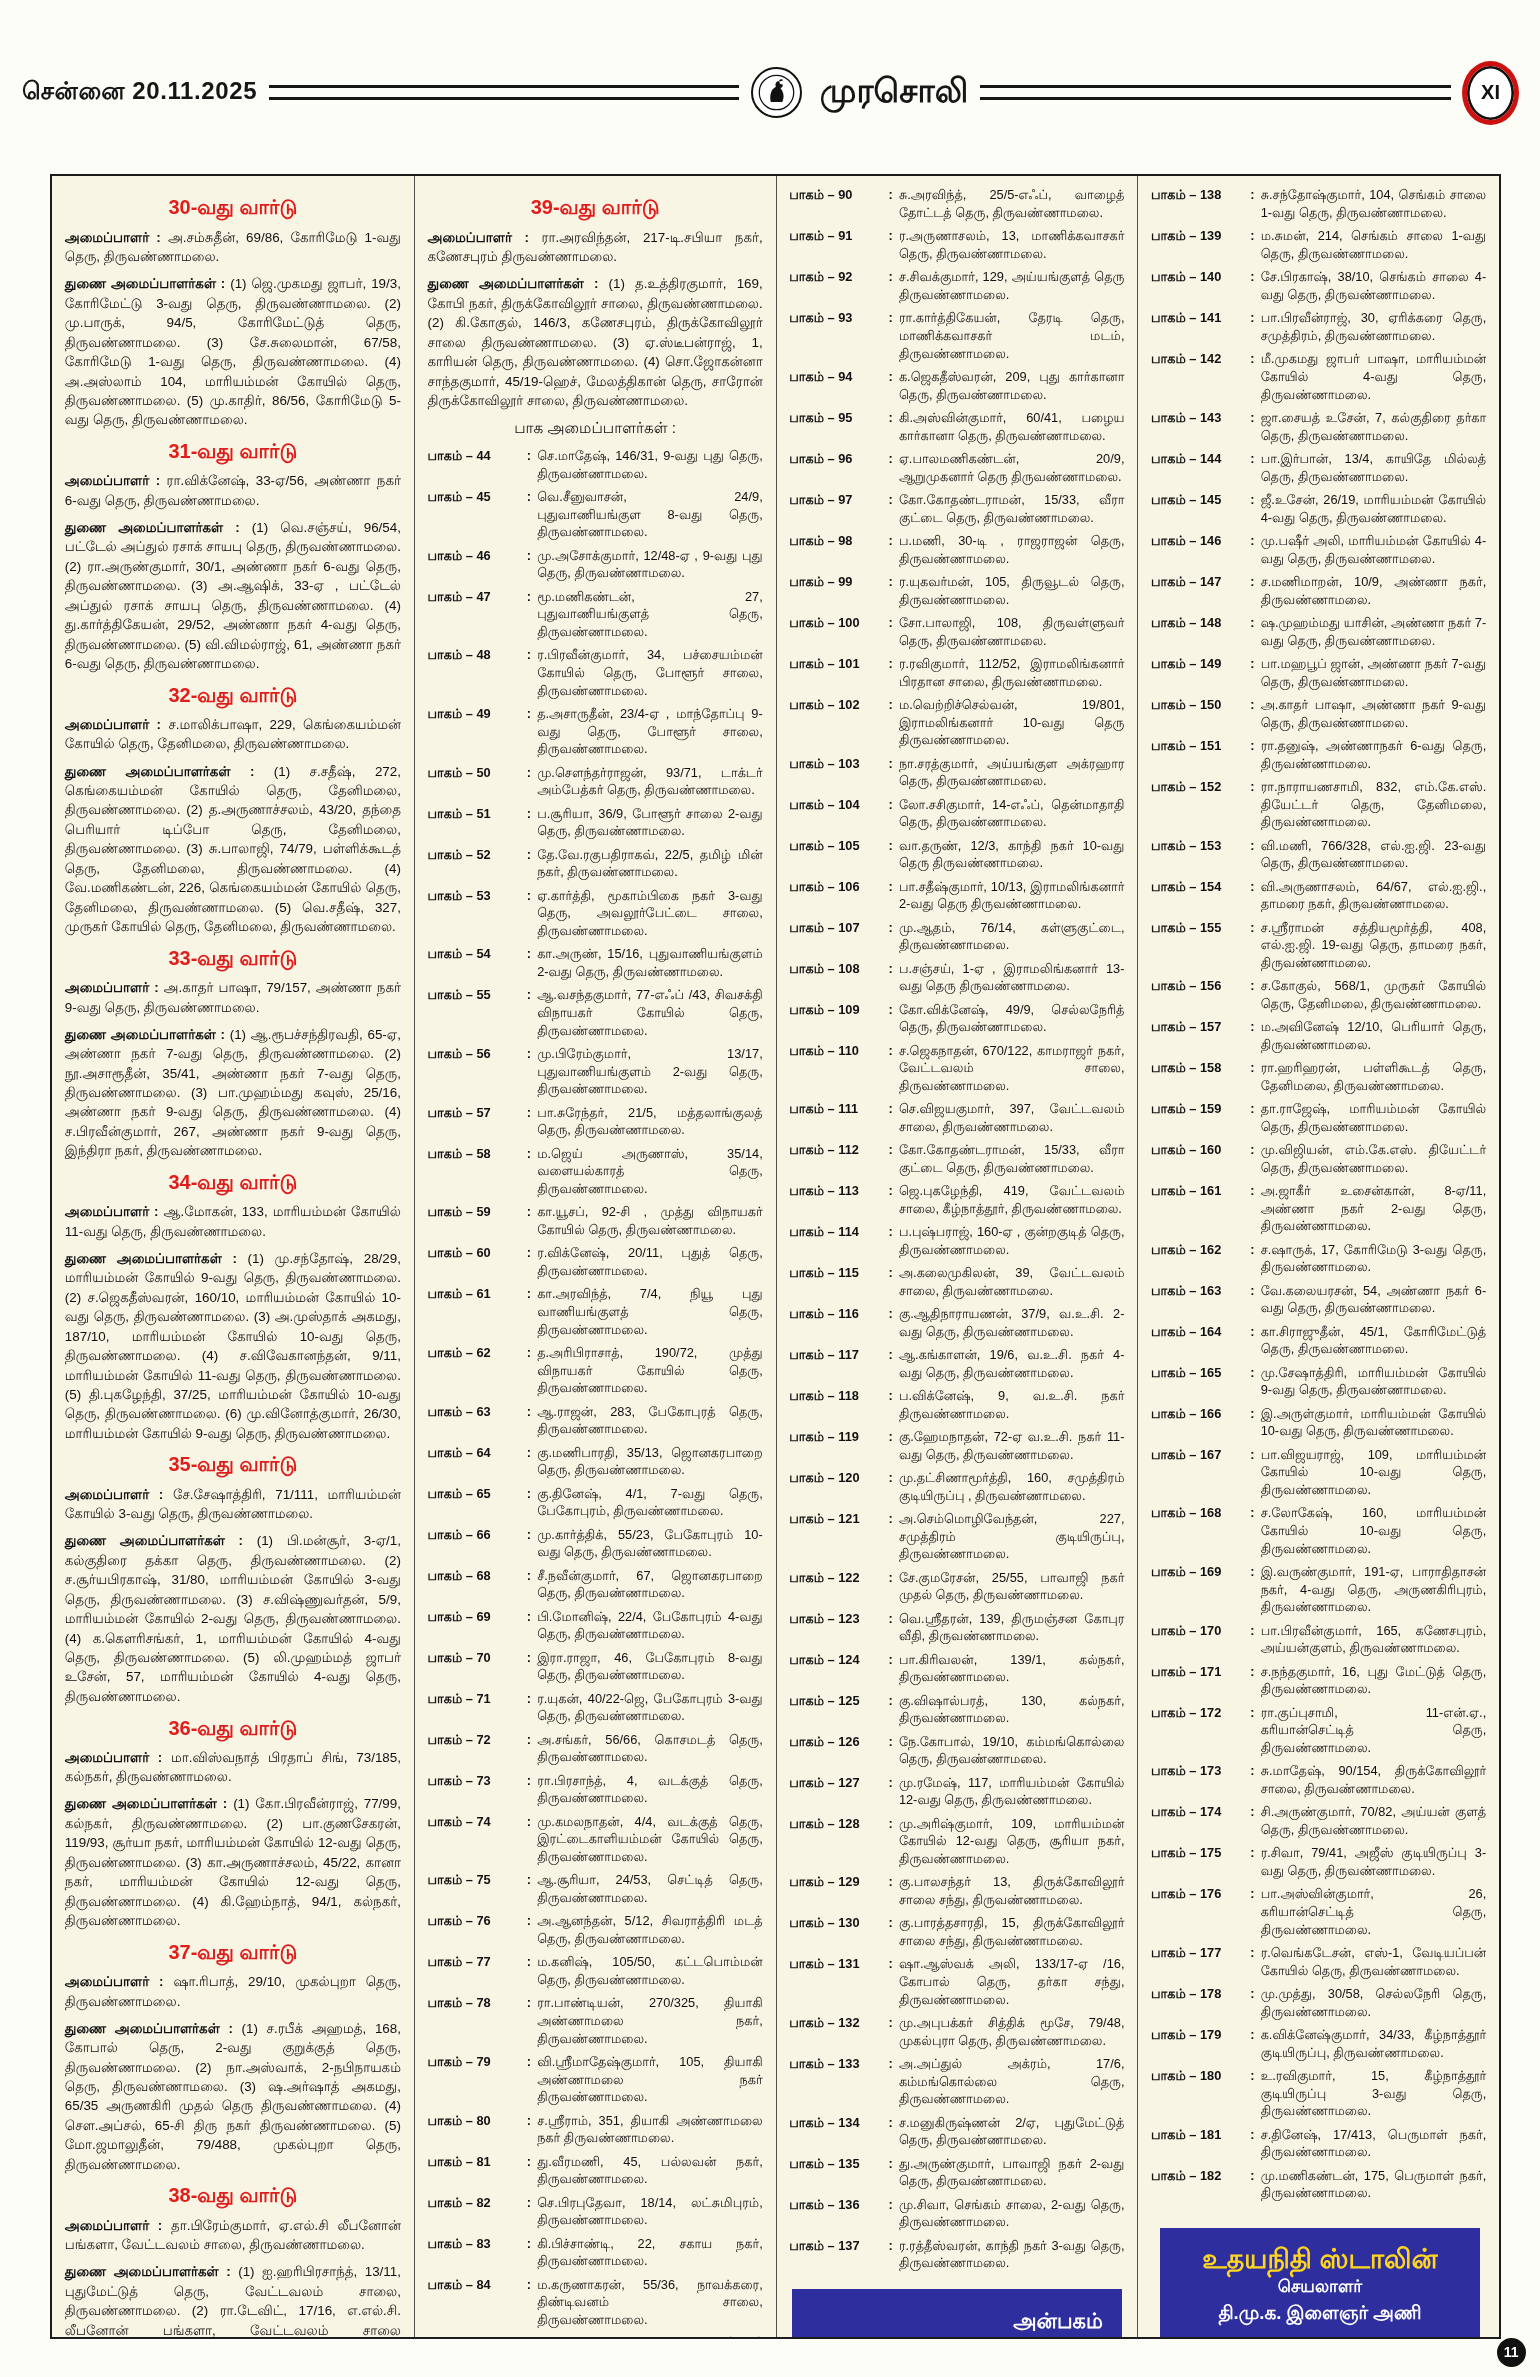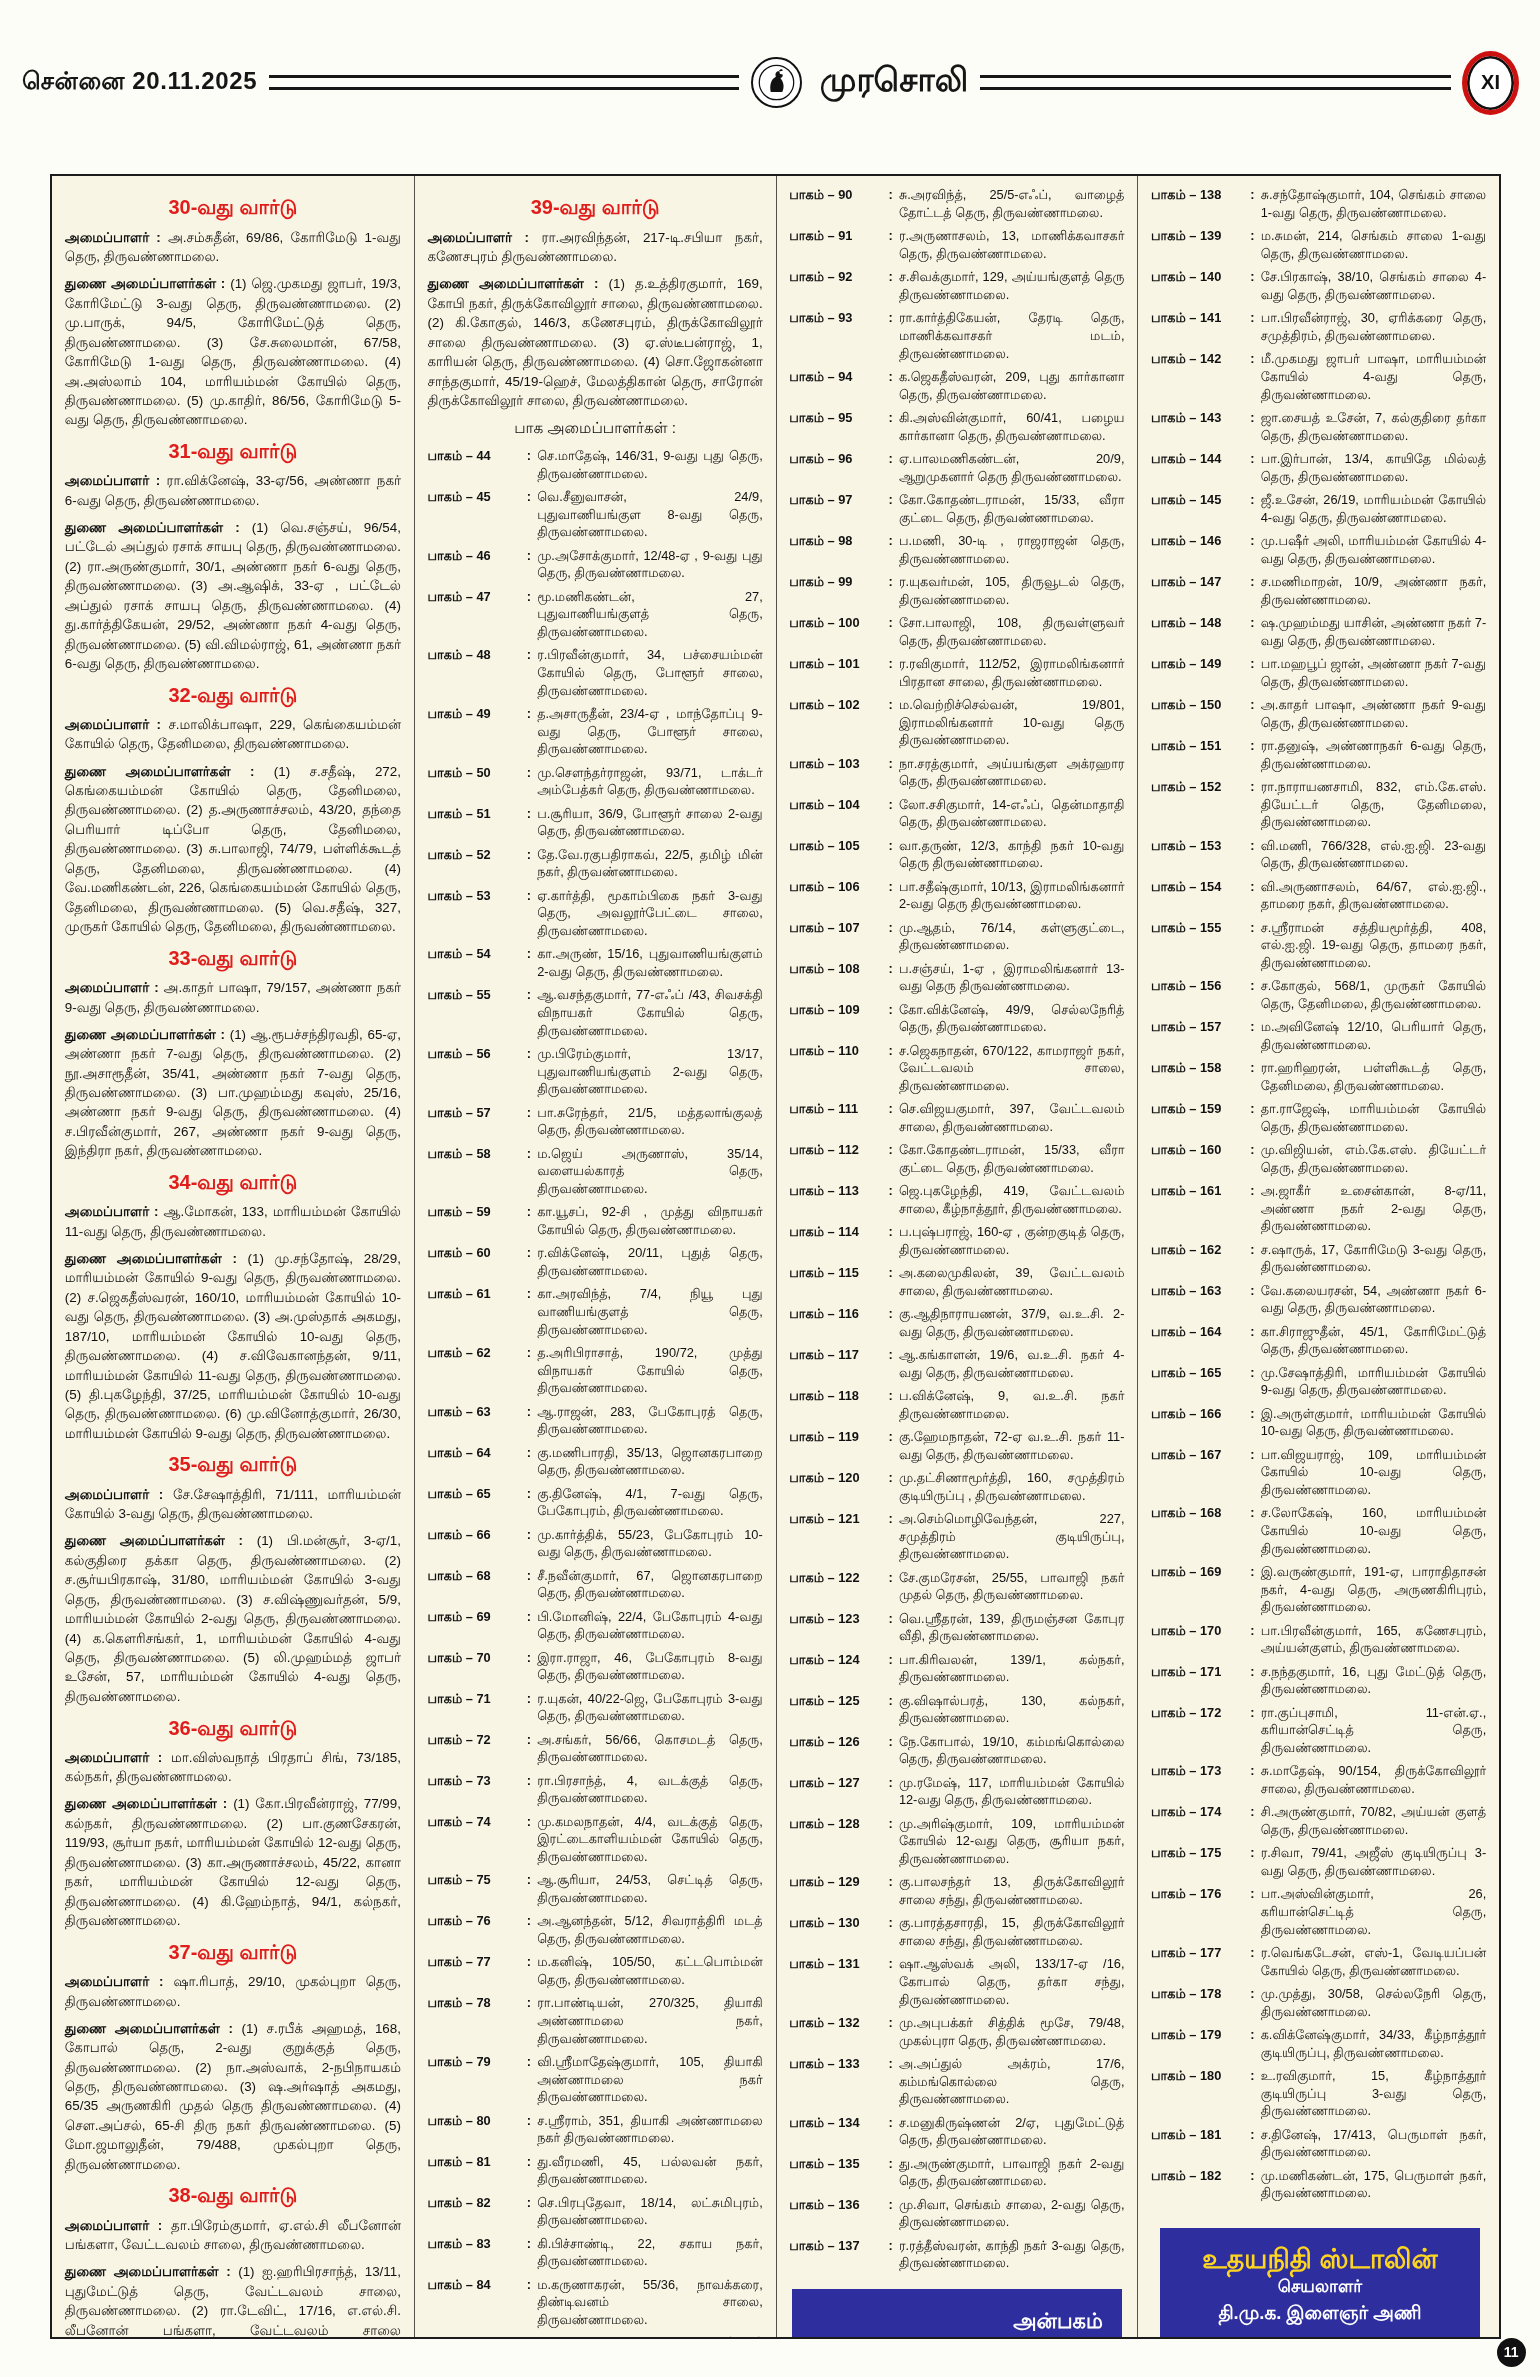--- a/index.html
+++ b/index.html
@@ -3,24 +3,24 @@
 <meta charset="utf-8">
 <style>
   html,body{margin:0;padding:0;}
   body{
     width:1541px;height:2377px;overflow:hidden;position:relative;
     background:#fdfdf8;
     font-family:"Liberation Sans","DejaVu Sans",sans-serif;
     color:#111;
   }
   
-  .header{position:absolute;top:44px;left:0;width:1541px;height:77px;display:flex;align-items:center;padding:0 22px;box-sizing:border-box;}
+  .header{position:absolute;top:54px;left:0;width:1541px;height:77px;display:flex;align-items:center;padding:0 22px;box-sizing:border-box;}
   .hdr-date{font-size:24px;font-weight:bold;color:#161616;white-space:nowrap;letter-spacing:0.6px;}
   .rule{flex:1;height:8.3px;border-top:3.2px solid #161616;border-bottom:3.2px solid #161616;margin:0 11.5px;}
-  .masthead{display:flex;align-items:center;gap:18px;font-family:Liberation Mono, monospace;}
+  .masthead{display:flex;align-items:center;gap:18px;}
   .logo-circle{width:47px;height:47px;border-radius:50%;border:2.6px solid #111;background:#fff;display:flex;align-items:center;justify-content:center;overflow:hidden;}
   .masthead-title{font-size:33px;font-weight:bold;color:#161616;white-space:nowrap;}
   .page-roman{width:47px;height:54px;border-radius:50%;border:5.7px solid #cc1111;box-shadow:inset 0 0 0 2.6px #111;background:#fff;display:flex;align-items:center;justify-content:center;font-size:20px;font-weight:bold;color:#111;}
   
   .sheet{
     position:absolute;top:174px;left:50px;width:1451px;height:2165px;
     background:#f8f5e4;border:2.6px solid #1c1c1c;box-sizing:border-box;
     display:grid;grid-template-columns:1fr 1fr 1fr 1fr;overflow:hidden;
   }
   .col{padding:10.2px 12.8px;box-sizing:border-box;overflow:hidden;}

